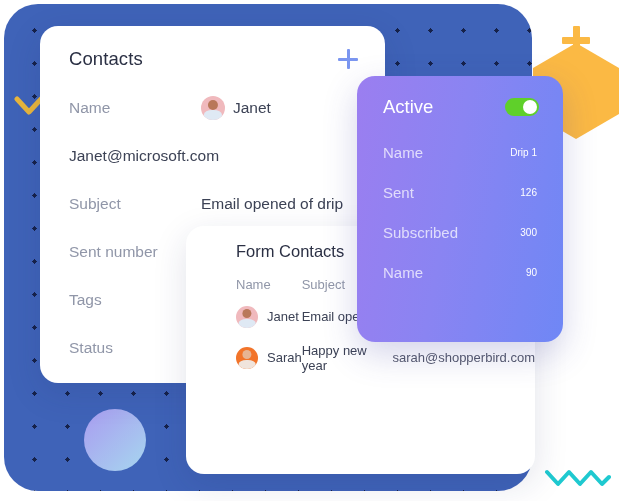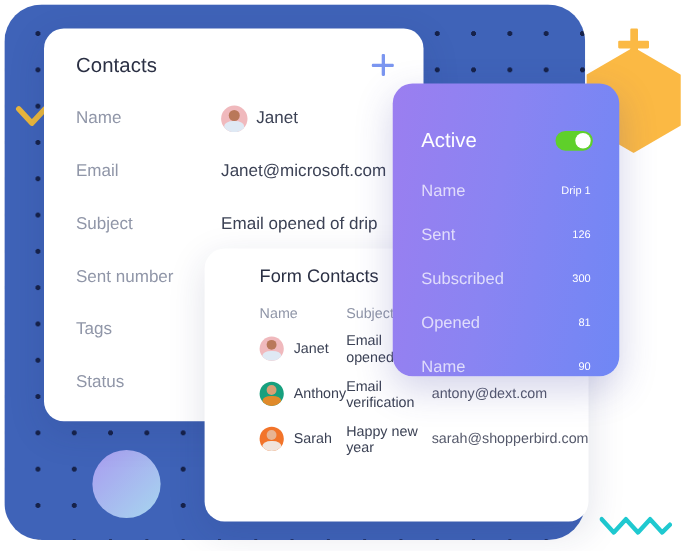--- a/index.html
+++ b/index.html
@@ -90,21 +90,20 @@
   .active-card {
     left: 357px; top: 76px; width: 206px; height: 266px;
     border-radius: 18px;
     background: linear-gradient(100deg, #9b7ef0 0%, #8a84f2 45%, #6f87f5 100%);
     box-shadow: 0 12px 34px rgba(60,60,160,0.22);
     overflow: hidden; position: absolute;
   }
   .active-head {
     display:flex; align-items:center; justify-content:space-between;
     padding: 20px 24px 0 26px;
-    margin-top: 21px;
   }
   .active-title { font-size: 18.5px; color:#ffffff; }
   .toggle {
     width: 34px; height: 18px; border-radius: 10px; background:#5fd02a;
     position: relative; cursor: pointer; flex: none;
   }
   .toggle-knob {
     position:absolute; right: 2px; top: 2px; width: 14px; height: 14px;
     border-radius: 50%; background:#ffffff;
   }
@@ -164,21 +163,20 @@
           <div class="c-label">Name</div>
           <div class="c-value">
             <span class="avatar " style="background:#f0b9bd">
               <span class="av-body" style="background:#dfe9f4"></span>
               <span class="av-head" style="background:#b9785a"></span>
             </span>
             <span>Janet</span>
           </div>
         </div>
         <div class="c-row">
-          <div class="c-label">Email</div>
           <div class="c-value">
             <span>Janet@microsoft.com</span>
           </div>
         </div>
         <div class="c-row">
           <div class="c-label">Subject</div>
           <div class="c-value">
             <span>Email opened of drip</span>
           </div>
         </div>
@@ -223,33 +221,20 @@
                 </span>
                 <span>Janet</span>
               </span>
             </td>
             <td class="col-subject">Email opened</td>
             <td class="col-email">janet@microsoft.com</td>
           </tr>
           <tr>
             <td class="col-name">
               <span class="name-cell">
-                <span class="avatar sm" style="background:#17a07e">
-                  <span class="av-body" style="background:#e08a2a"></span>
-                  <span class="av-head" style="background:#d8a074"></span>
-                </span>
-                <span>Anthony</span>
-              </span>
-            </td>
-            <td class="col-subject">Email verification</td>
-            <td class="col-email">antony@dext.com</td>
-          </tr>
-          <tr>
-            <td class="col-name">
-              <span class="name-cell">
                 <span class="avatar sm" style="background:#f2742a">
                   <span class="av-body" style="background:#f0e4dc"></span>
                   <span class="av-head" style="background:#e7b493"></span>
                 </span>
                 <span>Sarah</span>
               </span>
             </td>
             <td class="col-subject">Happy new year</td>
             <td class="col-email">sarah@shopperbird.com</td>
           </tr>
@@ -271,23 +256,19 @@
         </div>
         <div class="a-row">
           <span class="a-label">Sent</span>
           <span class="a-value">126</span>
         </div>
         <div class="a-row">
           <span class="a-label">Subscribed</span>
           <span class="a-value">300</span>
         </div>
         <div class="a-row">
-          <span class="a-label">Opened</span>
-          <span class="a-value">81</span>
-        </div>
-        <div class="a-row">
           <span class="a-label">Name</span>
           <span class="a-value">90</span>
         </div>
       </div>
   </div>
 
 </div>
 
 </body></html>

